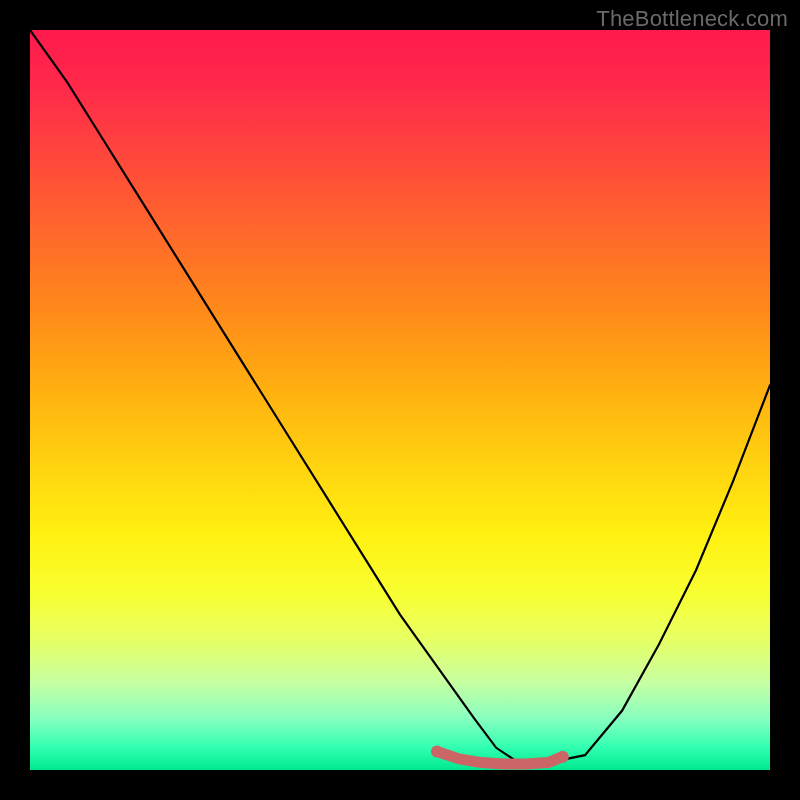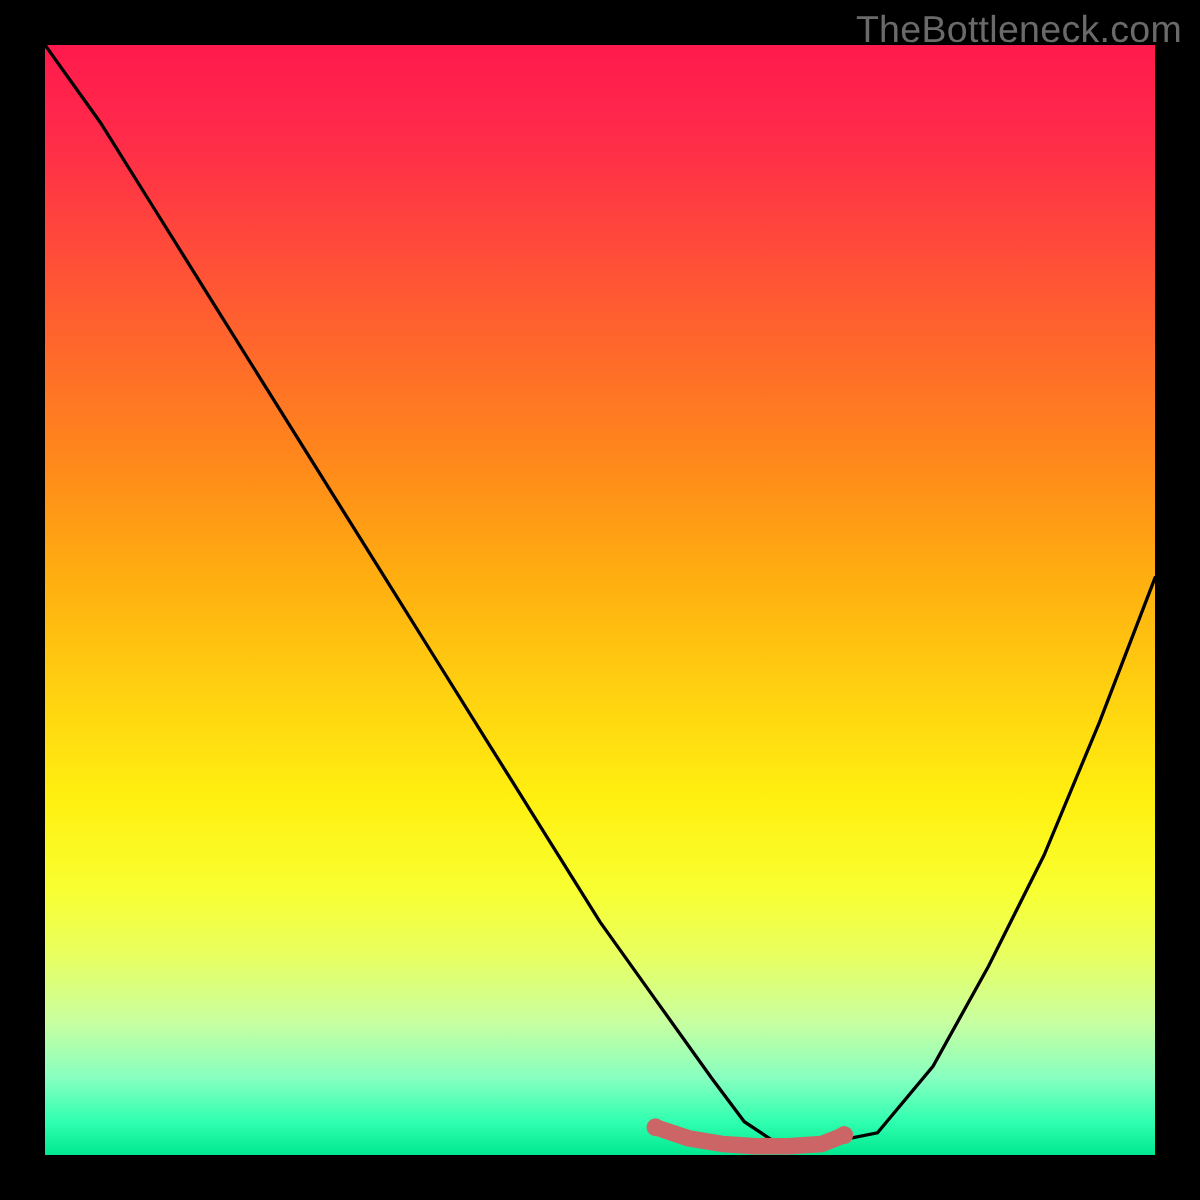--- a/index.html
+++ b/index.html
@@ -39,21 +39,21 @@
       #30ffb0 97%,
       #00e890 100%
     );
     overflow: hidden;
   }
   .watermark {
     position: absolute;
     top: 6px;
     right: 12px;
     color: #6a6a6a;
-    font-size: 25px;
+    font-size: 22px;
     font-weight: 500;
     letter-spacing: 0.2px;
   }
   svg.curve {
     position: absolute;
     left: 0;
     top: 0;
     width: 740px;
     height: 740px;
     display: block;

